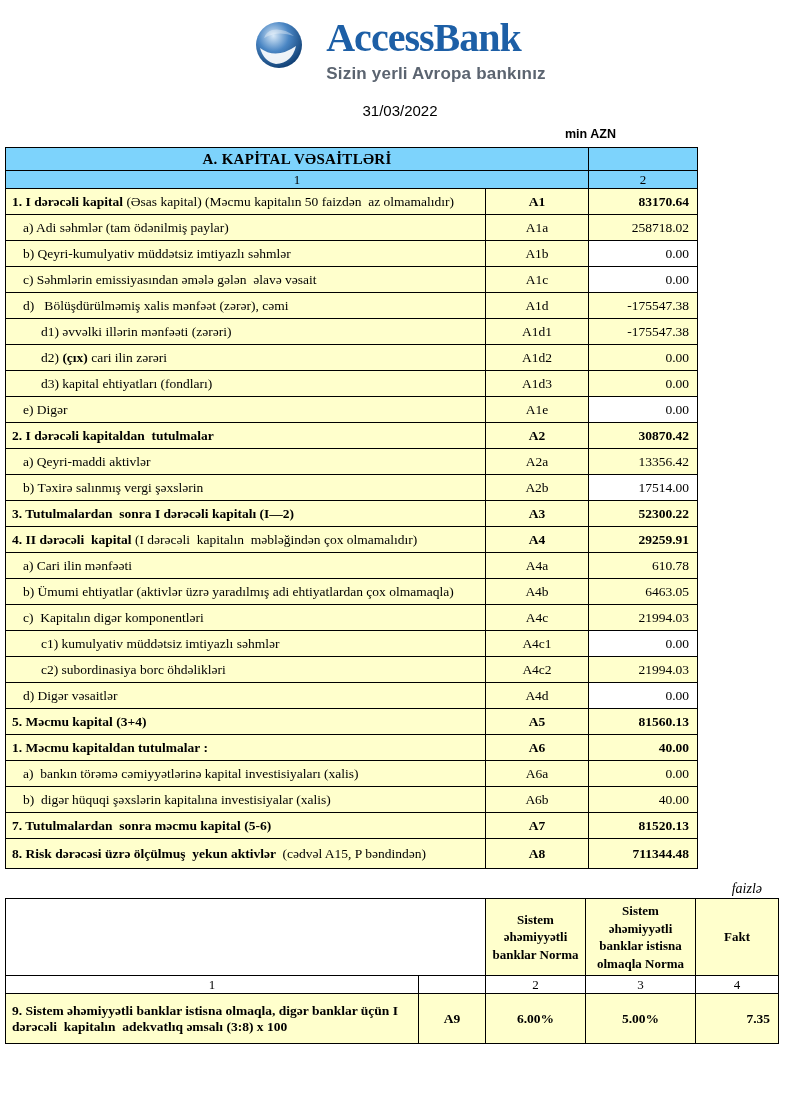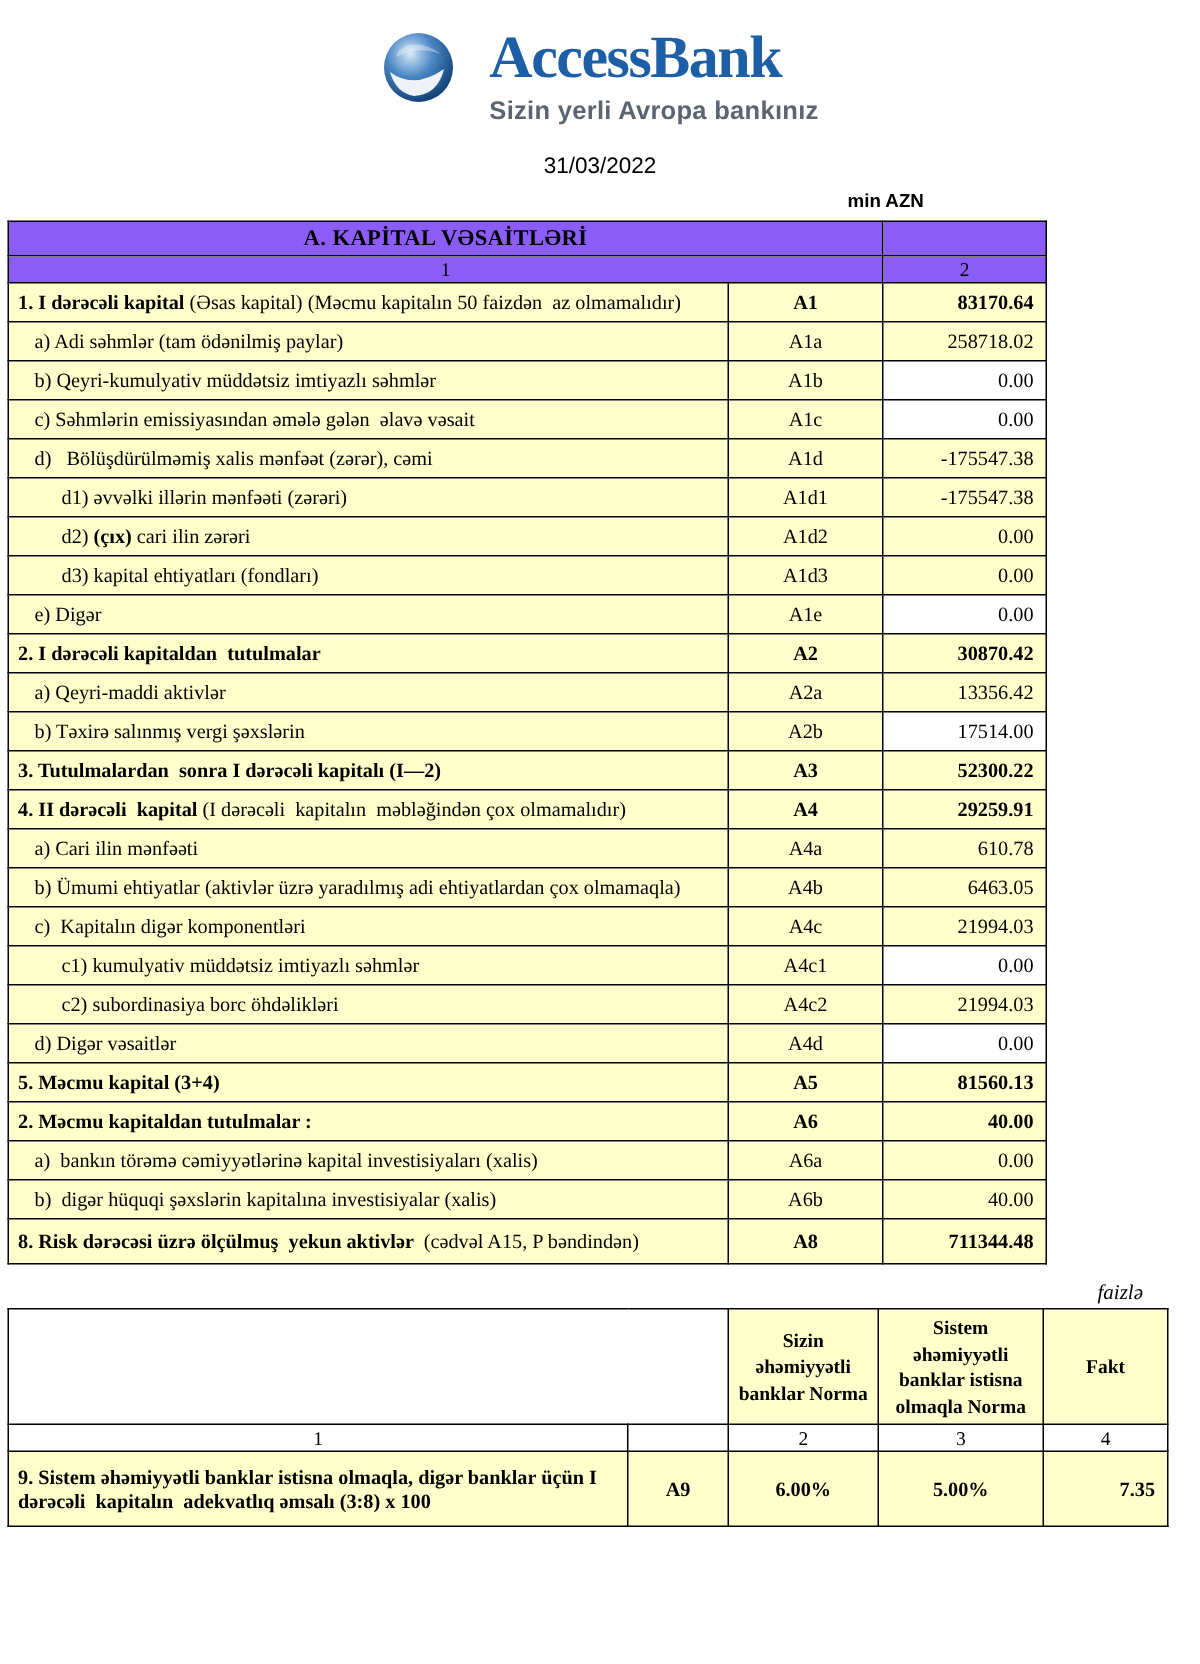--- a/index.html
+++ b/index.html
@@ -59,21 +59,21 @@
   .indent-0 { padding-left: 6px; }
   .indent-1 { padding-left: 17px; }
   .indent-2 { padding-left: 35px; }
   .code { text-align: center; }
   .val { text-align: right; padding-right: 8px; }
   .ctr { text-align: center; }
   .num { text-align: center; height: 18px; font-size: 13px; padding: 0 2px; background: #fff; }
 
   
   .cap { margin-left: 5px; width: 692px; }
-  .cap thead td { background: #8b5cf6; }
+  .cap thead td { background: #7dd3fc; }
   .cap .title-cell {
     font-weight: bold;
     text-align: center;
     font-size: 15px;
     height: 23px;
     letter-spacing: 0.3px;
   }
   .cap tbody td { background: #ffffcc; height: 26px; }
   .cap tbody td.white { background: #ffffff; }
   .cap tbody tr.tall td { height: 30px; }
@@ -247,33 +247,38 @@
           <td class="label indent-1"><span>d) Digər vəsaitlər</span></td>
           <td class="code">A4d</td>
           <td class="val white">0.00</td>
         </tr>
         <tr>
           <td class="label indent-0"><span class="b">5. Məcmu kapital (3+4)</span></td>
           <td class="code b">A5</td>
           <td class="val b">81560.13</td>
         </tr>
         <tr>
-          <td class="label indent-0"><span class="b">2. Məcmu kapitaldan tutulmalar :</span></td>
+          <td class="label indent-0"><span class="b">1. Məcmu kapitaldan tutulmalar :</span></td>
           <td class="code b">A6</td>
           <td class="val b">40.00</td>
         </tr>
         <tr>
           <td class="label indent-1"><span>a)  bankın törəmə cəmiyyətlərinə kapital investisiyaları (xalis)</span></td>
           <td class="code">A6a</td>
           <td class="val">0.00</td>
         </tr>
         <tr>
           <td class="label indent-1"><span>b)  digər hüquqi şəxslərin kapitalına investisiyalar (xalis)</span></td>
           <td class="code">A6b</td>
           <td class="val">40.00</td>
+        </tr>
+        <tr>
+          <td class="label indent-0"><span class="b">7. Tutulmalardan  sonra məcmu kapital (5-6)</span></td>
+          <td class="code b">A7</td>
+          <td class="val b">81520.13</td>
         </tr>
         <tr class="tall">
           <td class="label indent-0"><span class="b">8. Risk dərəcəsi üzrə ölçülmuş  yekun aktivlər  </span><span>(cədvəl A15, P bəndindən)</span></td>
           <td class="code b">A8</td>
           <td class="val b">711344.48</td>
         </tr>
       </tbody>
   </table>
 
   <div class="faizle">faizlə</div>
@@ -282,21 +287,21 @@
     <colgroup>
       <col style="width:413px">
         <col style="width:67px">
         <col style="width:100px">
         <col style="width:110px">
         <col style="width:83px">
     </colgroup>
     <thead>
       <tr>
         <td colspan="2"></td>
-        <td class="hdr">Sizin əhəmiyyətli banklar Norma</td>
+        <td class="hdr">Sistem əhəmiyyətli banklar Norma</td>
         <td class="hdr">Sistem əhəmiyyətli banklar istisna olmaqla Norma</td>
         <td class="hdr">Fakt</td>
       </tr>
       <tr>
         <td class="num">1</td>
         <td class="num"></td>
         <td class="num">2</td>
         <td class="num">3</td>
         <td class="num">4</td>
       </tr>

